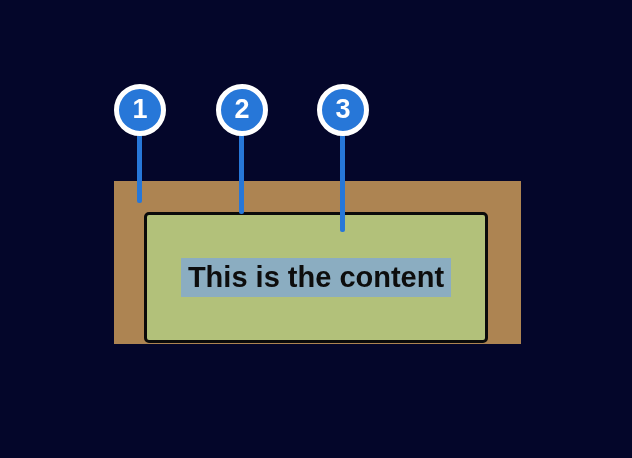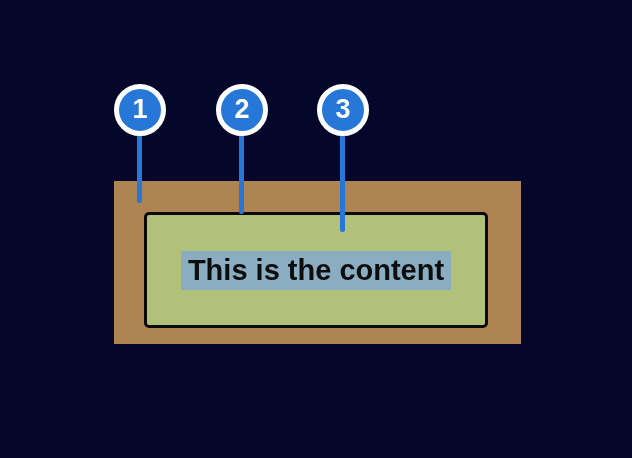--- a/index.html
+++ b/index.html
@@ -24,21 +24,21 @@
     height: 163px;
     background: var(--margin-brown, #ad8452);
     z-index: 1;
   }
   
   .padding-box {
     position: absolute;
     left: 144px;
     top: 212px;
     width: 344px;
-    height: 116px;
+    height: 131px;
     box-sizing: border-box;
     background: var(--padding-green, #b2c17a);
     border: 3px solid var(--box-border, #0a0a0a);
     border-radius: 5px;
     display: flex;
     align-items: center;
     justify-content: center;
     z-index: 2;
   }
   

